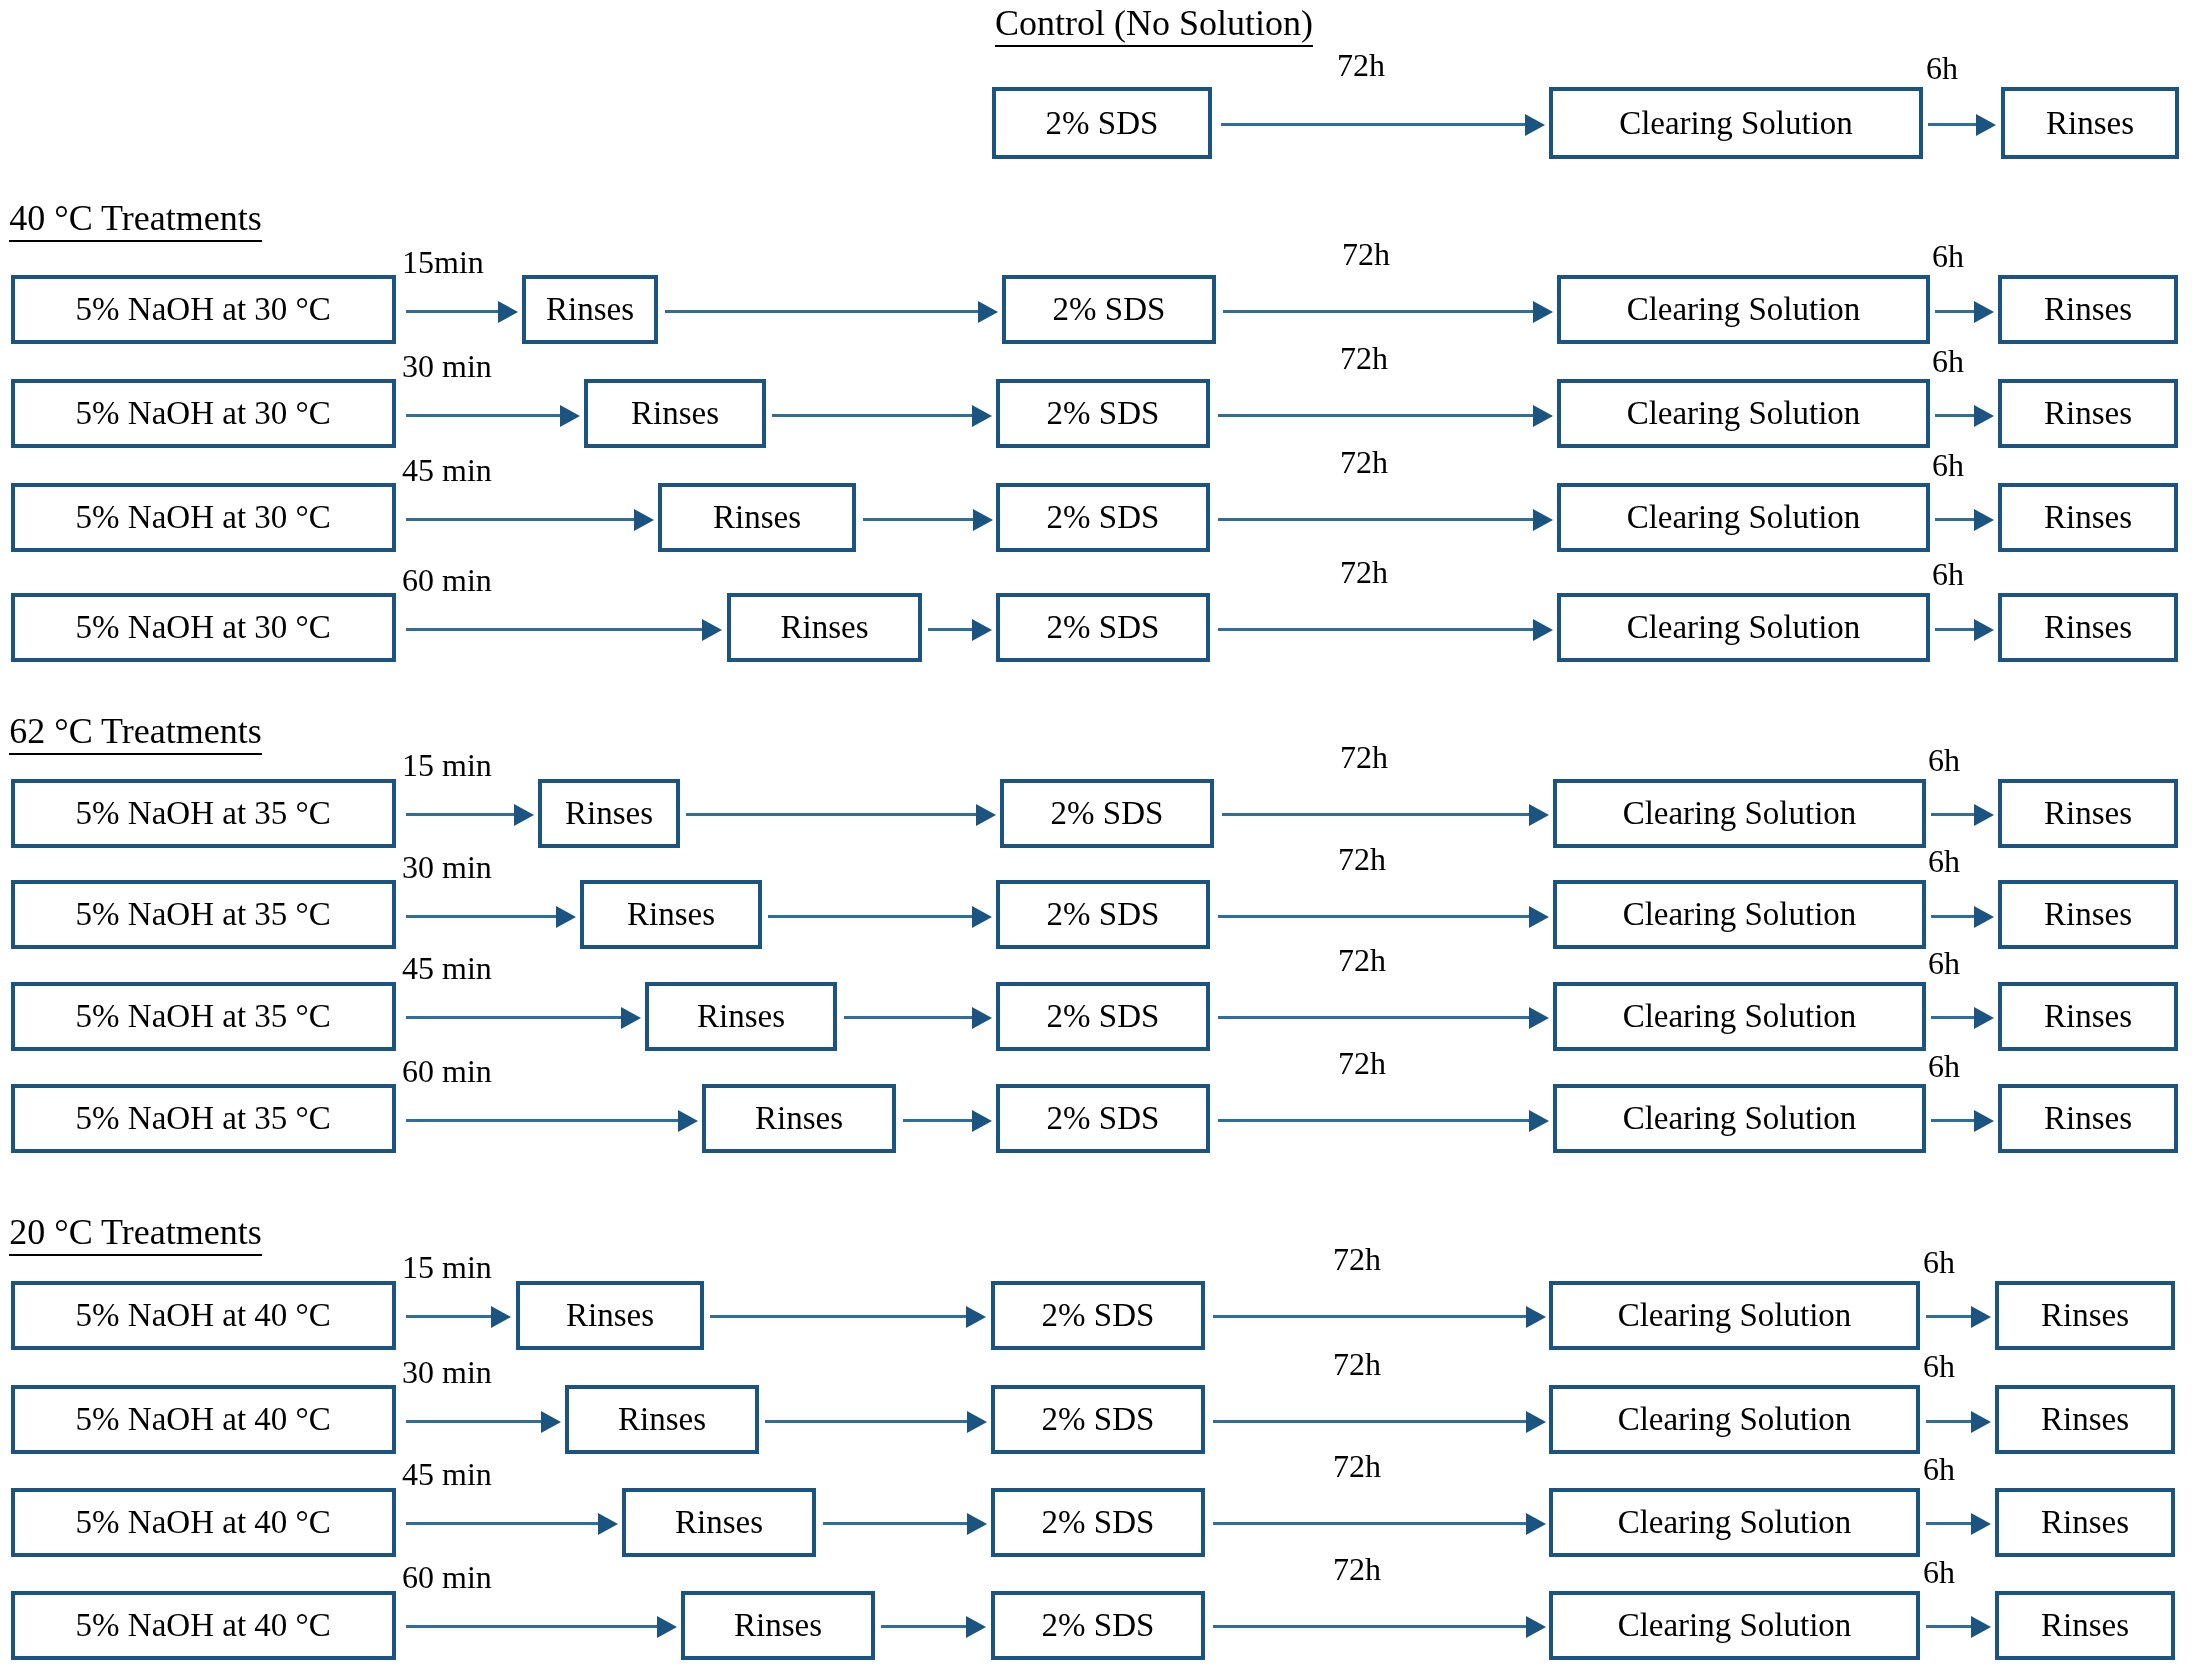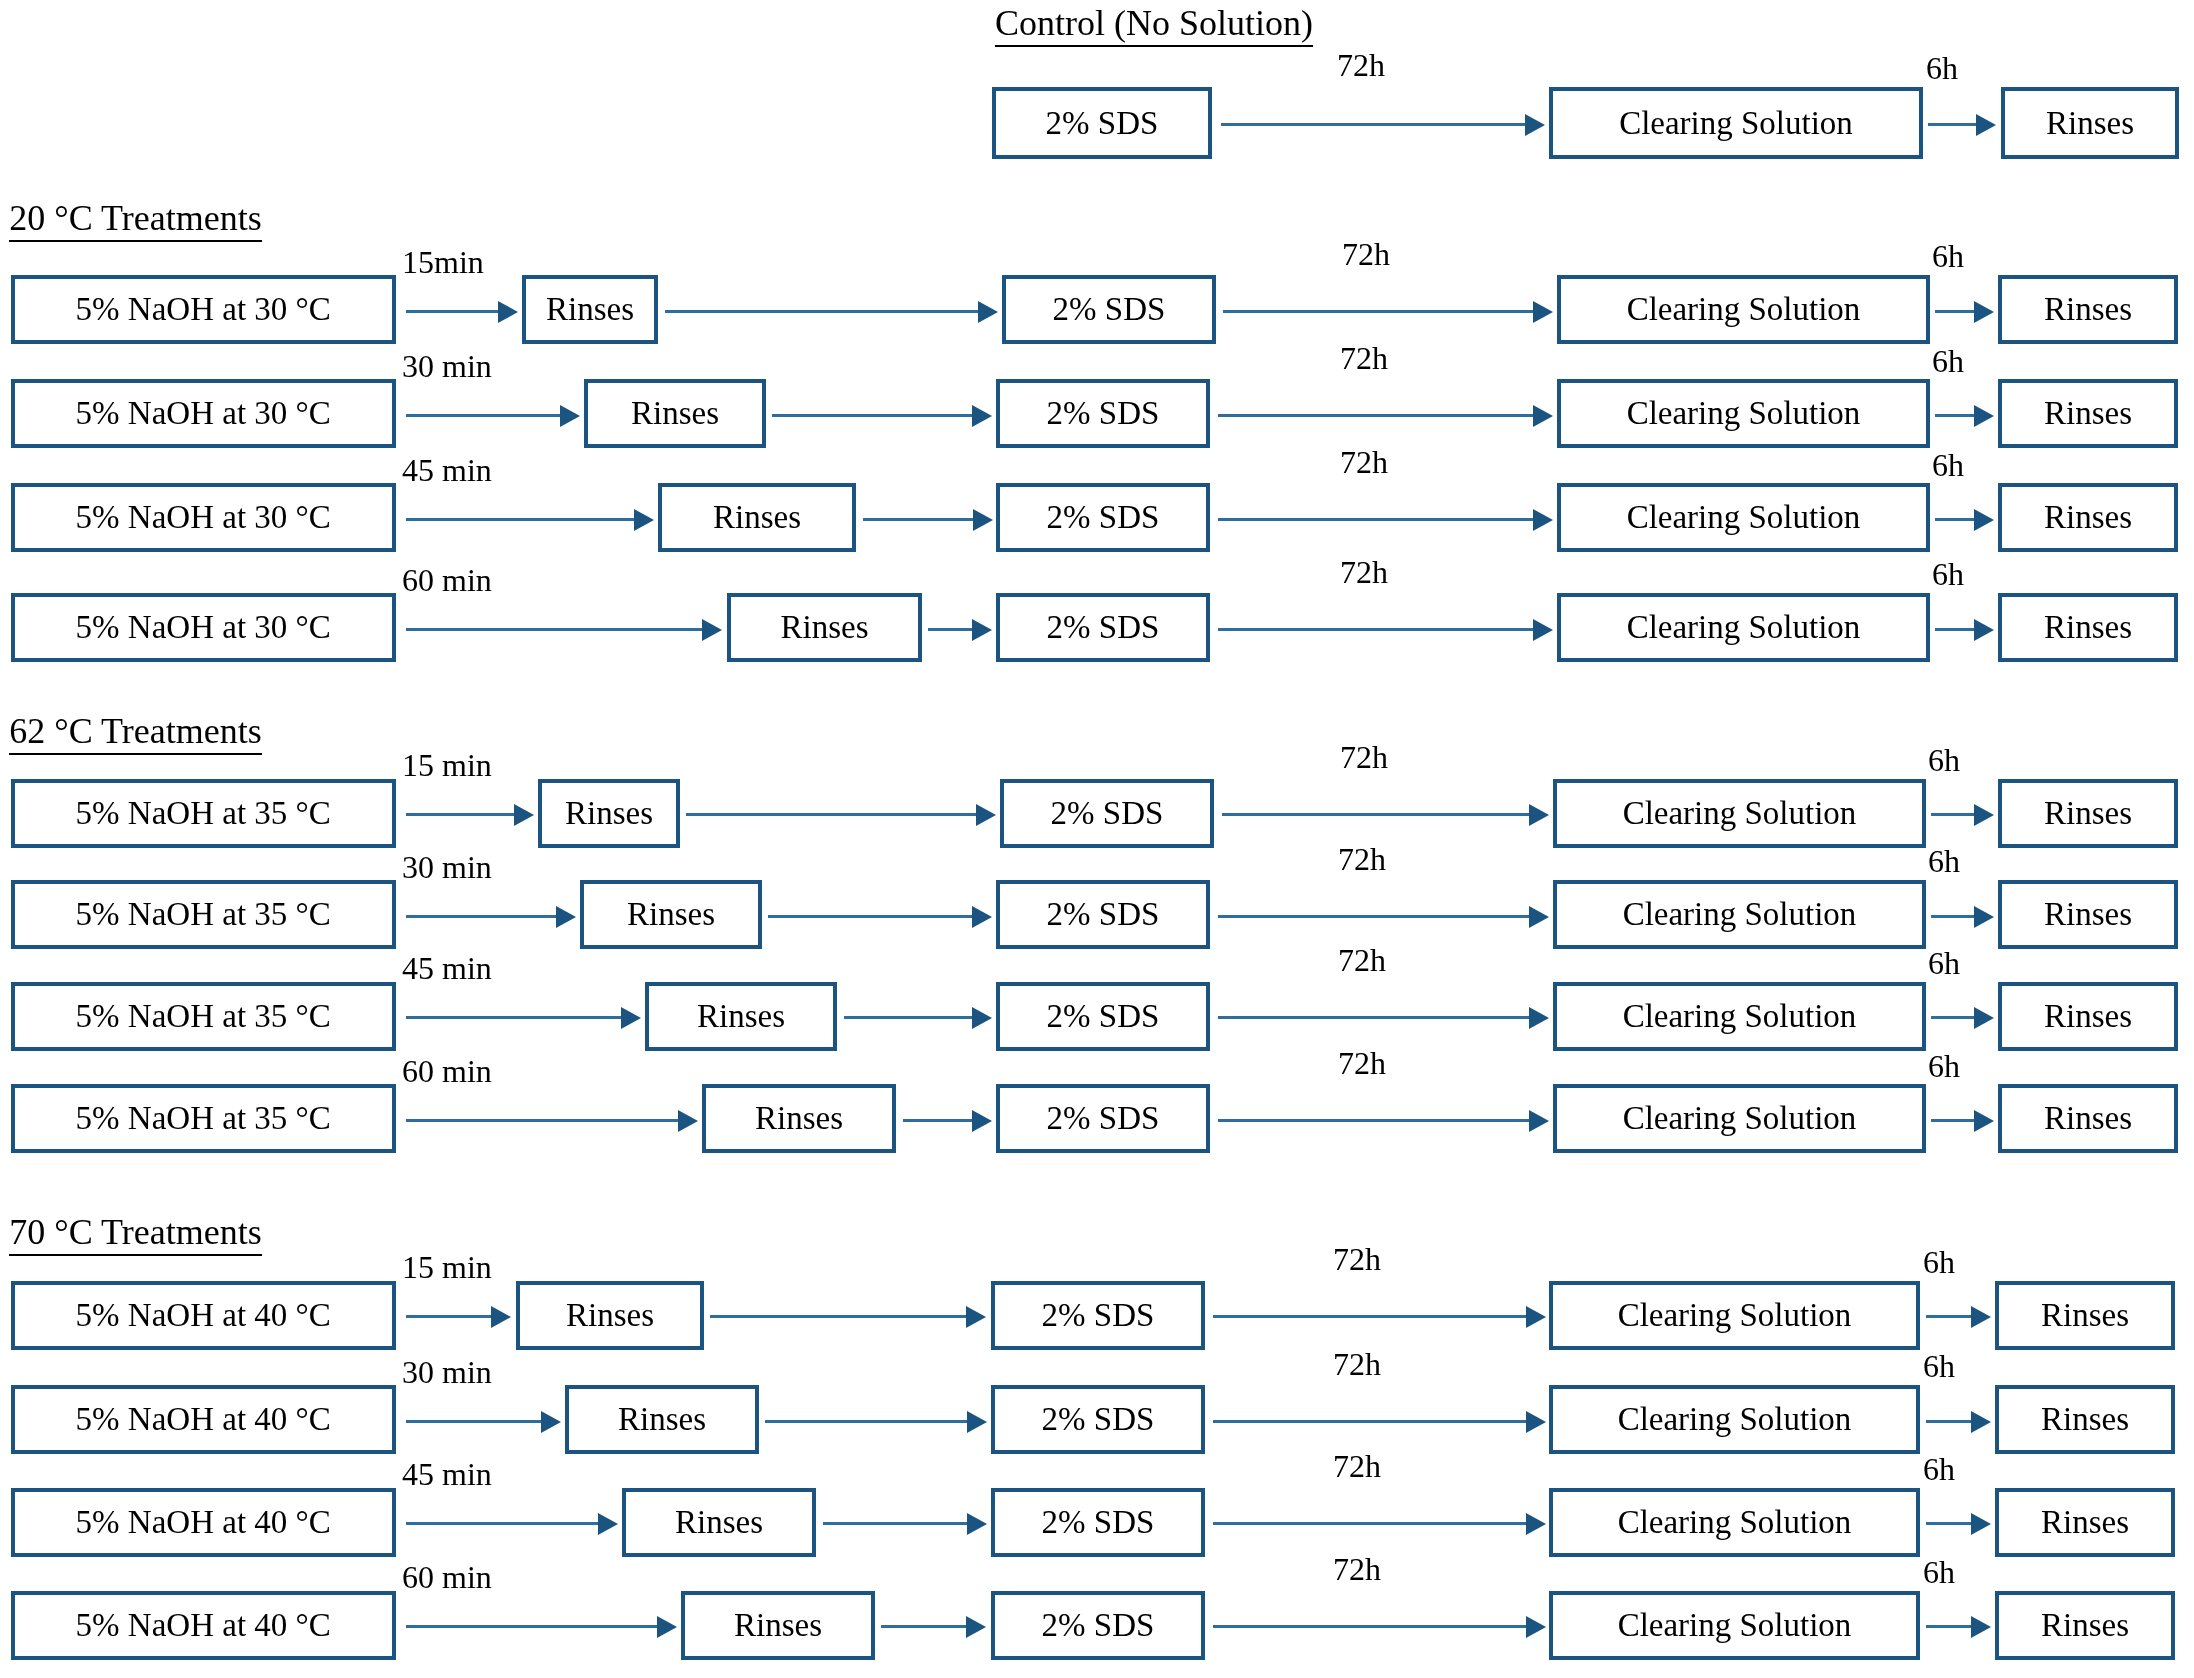--- a/index.html
+++ b/index.html
@@ -81,21 +81,21 @@
       <div class="shaft" style="width: 304px;"></div>
       <div class="head" style="left: 304px;"></div>
     </div>
     <div class="box" style="left: 1549px; top: 87px; width: 374px; height: 72px;">Clearing Solution</div>
     <div class="dur" style="left: 1926px; top: 52px;">6h</div>
     <div class="arrow" style="left: 1928px; top: 123px; width: 68px;">
       <div class="shaft" style="width: 48px;"></div>
       <div class="head" style="left: 48px;"></div>
     </div>
     <div class="box" style="left: 2001px; top: 87px; width: 178px; height: 72px;">Rinses</div>
-    <div class="sec-title" style="left: 9.3px; top: 200px;">20 °C Treatments</div>
+    <div class="sec-title" style="left: 9.3px; top: 200px;">40 °C Treatments</div>
     <div class="box" style="left: 10.7px; top: 275px; width: 385px; height: 69px;">5% NaOH at 30 °C</div>
     <div class="dur" style="left: 402px; top: 246px;">15min</div>
     <div class="arrow" style="left: 406px; top: 310px; width: 112px;">
       <div class="shaft" style="width: 92px;"></div>
       <div class="head" style="left: 92px;"></div>
     </div>
     <div class="box" style="left: 522px; top: 275px; width: 136px; height: 69px;">Rinses</div>
     <div class="arrow" style="left: 665px; top: 310px; width: 333px;">
       <div class="shaft" style="width: 313px;"></div>
       <div class="head" style="left: 313px;"></div>
@@ -275,21 +275,21 @@
       <div class="shaft" style="width: 311px;"></div>
       <div class="head" style="left: 311px;"></div>
     </div>
     <div class="box" style="left: 1553px; top: 1084px; width: 373px; height: 69px;">Clearing Solution</div>
     <div class="dur" style="left: 1928px; top: 1050px;">6h</div>
     <div class="arrow" style="left: 1931px; top: 1119px; width: 63px;">
       <div class="shaft" style="width: 43px;"></div>
       <div class="head" style="left: 43px;"></div>
     </div>
     <div class="box" style="left: 1998px; top: 1084px; width: 180px; height: 69px;">Rinses</div>
-    <div class="sec-title" style="left: 9.3px; top: 1214px;">70 °C Treatments</div>
+    <div class="sec-title" style="left: 9.3px; top: 1214px;">20 °C Treatments</div>
     <div class="box" style="left: 10.7px; top: 1281px; width: 385px; height: 69px;">5% NaOH at 40 °C</div>
     <div class="dur" style="left: 402px; top: 1251px;">15 min</div>
     <div class="arrow" style="left: 406px; top: 1315px; width: 106px;">
       <div class="shaft" style="width: 85px;"></div>
       <div class="head" style="left: 85px;"></div>
     </div>
     <div class="box" style="left: 516px; top: 1281px; width: 188px; height: 69px;">Rinses</div>
     <div class="arrow" style="left: 710px; top: 1315px; width: 276px;">
       <div class="shaft" style="width: 256px;"></div>
       <div class="head" style="left: 256px;"></div>

